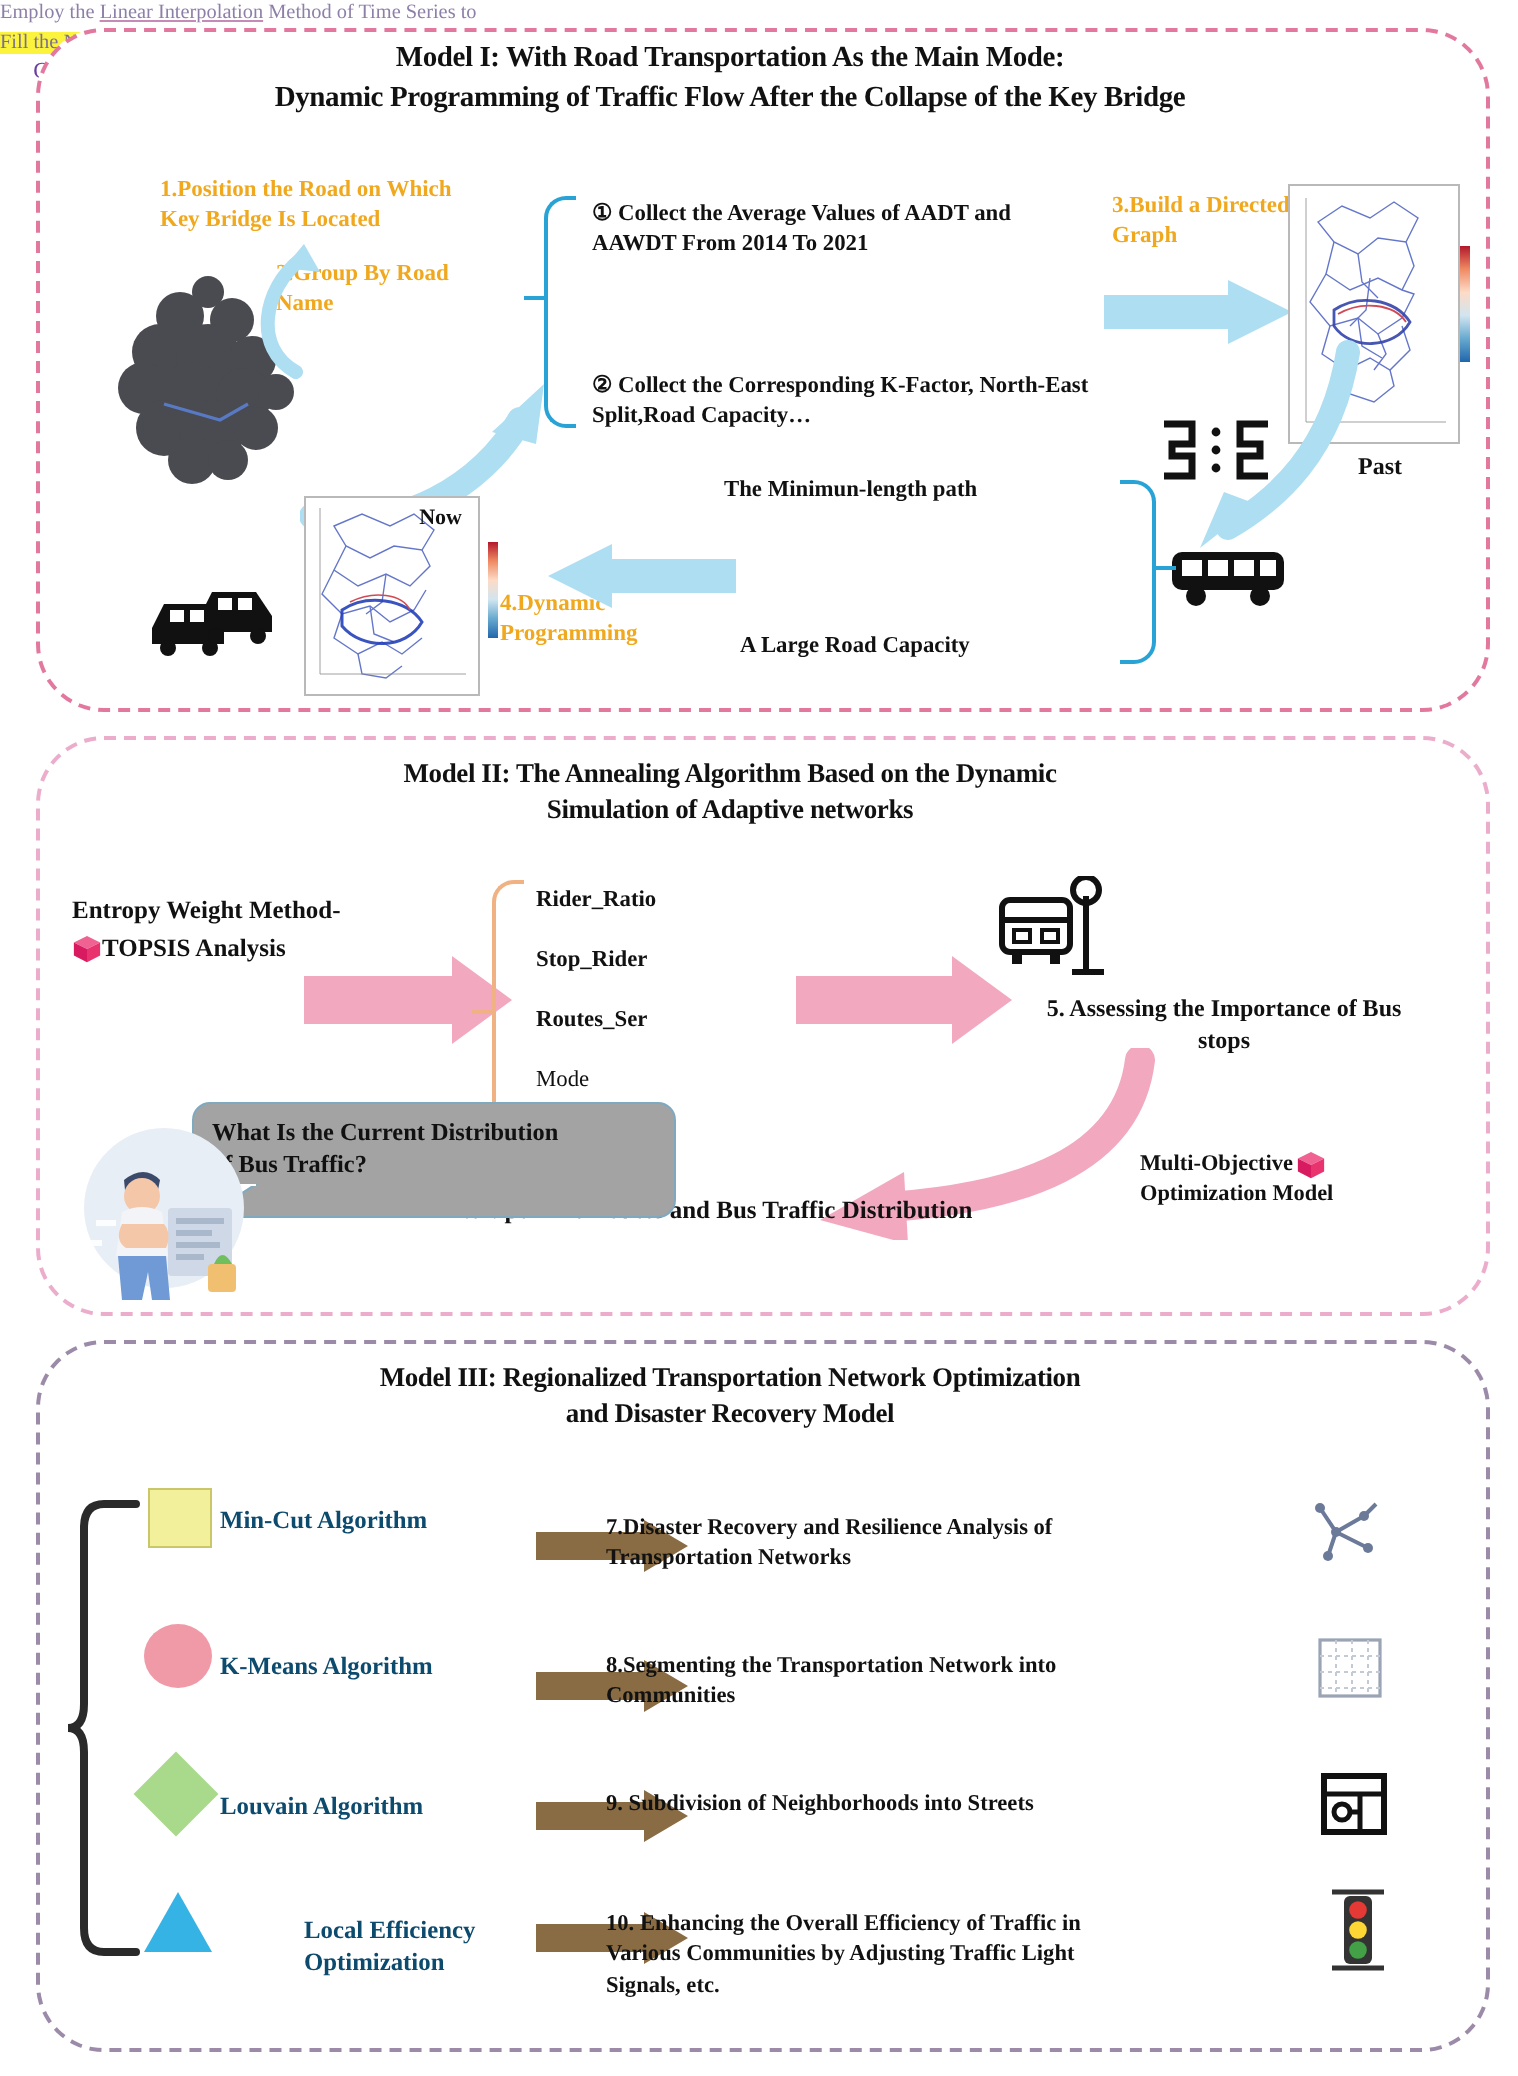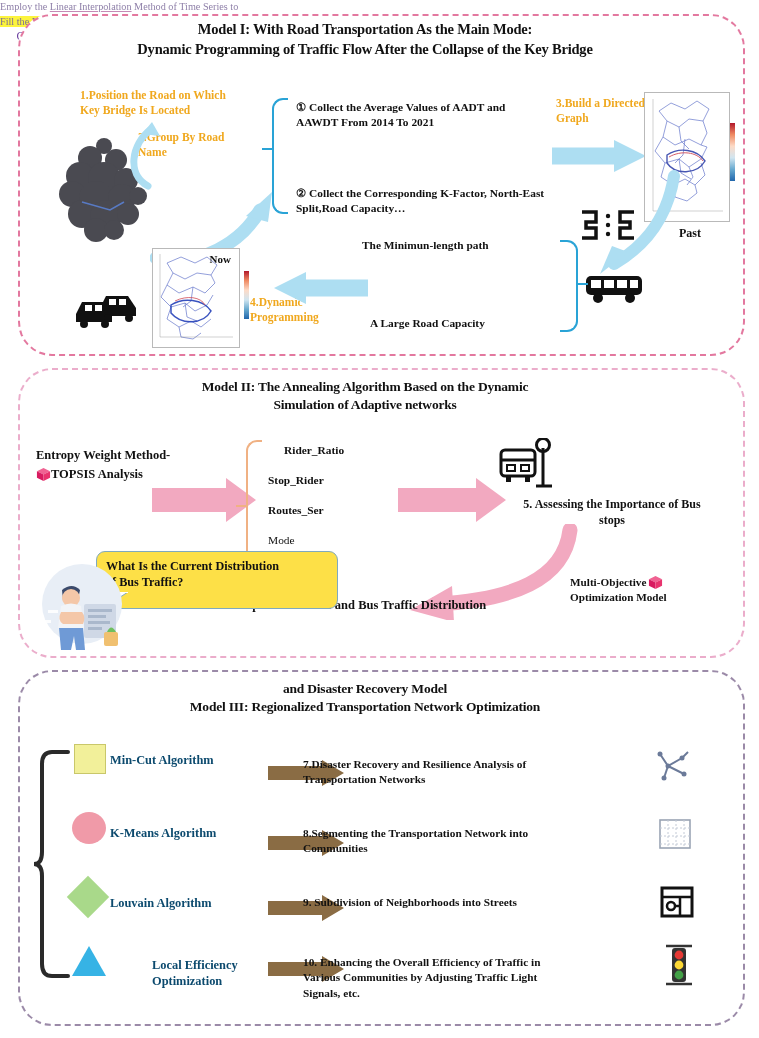--- a/index.html
+++ b/index.html
@@ -42,27 +42,27 @@
   .cbrace{position:absolute;border:2.4px solid #29a3d6;border-right:none;
           border-radius:11px 0 0 11px;}
   .cbrace-r{position:absolute;border:2.4px solid #29a3d6;border-left:none;
             border-radius:0 11px 11px 0;}
   .thumb{position:absolute;border:1px solid #b9b9b9;background:#fff;}
   .thumb .cap{position:absolute;right:8px;top:4px;font-size:11px;font-weight:bold;color:#111;}
 
   
   #m2-left{left:36px;top:446px;width:160px;font-size:12.5px;line-height:1.5;}
   .m2feat{position:absolute;left:268px;font-size:11.4px;font-weight:bold;color:#111;}
-  #m2-f0{top:444px;margin-left:16px;} #m2-f1{top:474px;} #m2-f2{top:504px;}
+  #m2-f0{top:444px;} #m2-f1{top:474px;} #m2-f2{top:504px;}
   #m2-f3{top:534px;font-weight:normal;} #m2-f4{top:561px;}
   #m2-step5{left:512px;top:496px;width:200px;font-size:12px;text-align:center;line-height:1.35;}
   #m2-multi{left:570px;top:575px;width:140px;font-size:11.2px;line-height:1.35;}
   #m2-step6{left:230px;top:597px;width:360px;font-size:12.5px;}
   #m2-bubble{position:absolute;left:96px;top:551px;width:222px;height:44px;
-             border:1.4px solid #7fa9bf;border-radius:9px;background:#fde047;
+             border:1.4px solid #7fa9bf;border-radius:9px;background:#a3a3a3;
              font-size:12.2px;font-weight:bold;color:#111;padding:6px 9px;line-height:1.35;}
   #m2-bubble-tail{position:absolute;left:108px;top:592px;width:22px;height:14px;}
 
   .obrace{position:absolute;border:2.2px solid #f0b183;border-right:none;
           border-radius:11px 0 0 11px;}
 
   
   .algo{position:absolute;font-size:12.4px;font-weight:bold;color:#0c4a6e;line-height:1.3;}
   #a0{left:110px;top:752px;} #a1{left:110px;top:825px;}
   #a2{left:110px;top:895px;} #a3{left:110px;top:957px;width:110px;margin-left:42px;}
@@ -340,22 +340,22 @@
     <path d="M75 72 q4 -9 9 0 Z" fill="#6fbf5e"></path>
     <g fill="#ffffff" opacity="0.9">
         <rect x="16" y="50" width="10" height="3"></rect>
         <rect x="12" y="60" width="7" height="3"></rect>
       </g>
   </svg>
 
   <div class="panel" id="panel3"></div>
 
   <div class="ttl" id="t3">
+    <div>Model III:   Regionalized Transportation Network Optimization</div>
     <div>and Disaster Recovery Model</div>
-    <div>Model III:   Regionalized Transportation Network Optimization</div>
   </div>
 
   <svg style="position:absolute;left:34px;top:748px;" width="40" height="232">
     <path d="M34 4 L18 4 Q8 4 8 16 L8 104 Q8 116 0 116 Q8 116 8 128 L8 216 Q8 228 18 228 L34 228" stroke="#2a2a2a" stroke-width="4" fill="none" stroke-linecap="round" stroke-linejoin="round"></path>
   </svg>
 
   <div class="shape" style="left:74px;top:744px;width:30px;height:28px;background:#f2f09a;border:1px solid #c9c76a;"></div>
   <div class="algo" id="a0">Min-Cut Algorithm</div>
 
   <div class="shape" style="left:72px;top:812px;width:34px;height:32px;background:#f09aa8;border-radius:50%;"></div>

